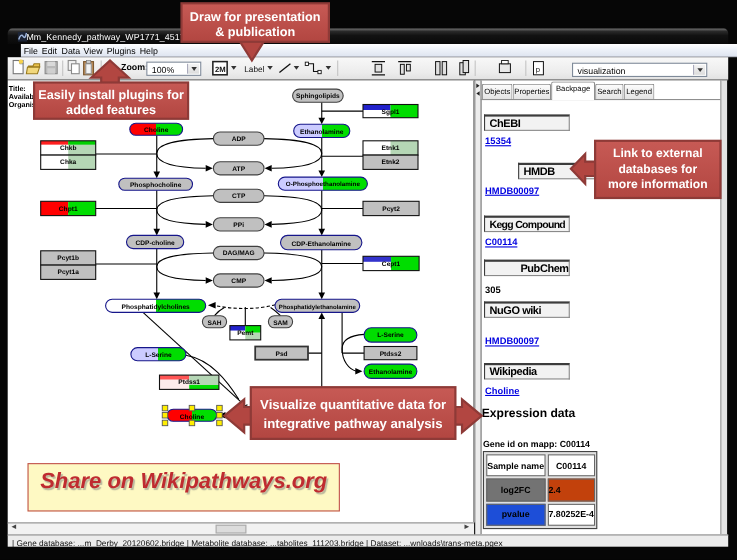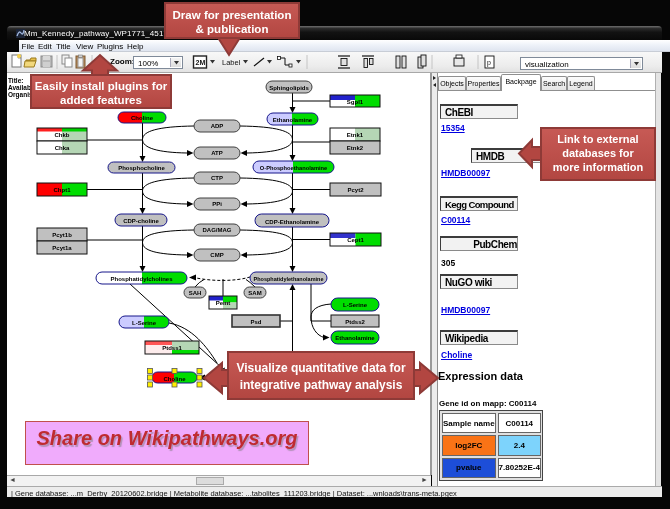--- a/index.html
+++ b/index.html
@@ -43,21 +43,21 @@
 <div class="abs" id="titlebar">
   <svg class="abs" style="left:9px;top:3px" width="9" height="9" viewBox="0 0 9 9">
     <rect x="0" y="0" width="9" height="9" fill="#1c2436"></rect>
     <path d="M1,7 Q3,1 5,4 Q7,7 8,1" stroke="#9fb6dd" stroke-width="1.3" fill="none"></path>
   </svg>
   <span class="ttxt">Mm_Kennedy_pathway_WP1771_45176.gp</span>
 </div>
 <div class="abs" id="menubar">
   <span class="mi" style="left:2.5px">File</span>
   <span class="mi" style="left:19px">Edit</span>
-  <span class="mi" style="left:37px">Title</span>
+  <span class="mi" style="left:37px">Data</span>
   <span class="mi" style="left:57px">View</span>
   <span class="mi" style="left:78px">Plugins</span>
   <span class="mi" style="left:108px">Help</span>
 </div>
 <div class="abs" id="toolbar"></div>
 <div class="abs" id="canvas"></div>
 <div class="abs" id="canvasborder"></div>
 <div class="abs" id="splitter"></div>
 <svg class="abs" style="left:432px;top:75px" width="5" height="14">
     <path d="M1,1 L4,3 L1,5 z" fill="#222"></path>
@@ -169,22 +169,22 @@
 <div class="abs" style="left:438px;top:370px;font-size:11px;font-weight:bold;color:#000">Expression data</div>
 <div class="abs" style="left:439px;top:399px;font-size:8px;font-weight:bold;color:#000">Gene id on mapp: C00114</div>
 <div class="abs" style="left:439px;top:410px;width:104px;height:71px;border:1px solid #444;background:#e0e0e0">
  <table style="border-collapse:separate;border-spacing:2px;width:100%;height:100%;font-size:8px;font-weight:bold;color:#000;font-family:'Liberation Sans',sans-serif;white-space:nowrap">
   <tbody>
         <tr>
           <td style="background:#fff;border:1px solid #666;text-align:center;width:52%;padding:0">Sample name</td>
           <td style="background:#fff;border:1px solid #666;text-align:center;padding:0">C00114</td>
         </tr>
   <tr>
-          <td style="background:#f97316;border:1px solid #666;text-align:center;padding:0">log2FC</td>
-          <td style="background:#7dd3fc;border:1px solid #666;text-align:center;padding:0">2.4</td>
+          <td style="background:#737373;border:1px solid #666;text-align:center;padding:0">log2FC</td>
+          <td style="background:#c2410c;border:1px solid #666;padding:0">2.4</td>
         </tr>
   <tr>
           <td style="background:#1d4ed8;border:1px solid #666;text-align:center;padding:0">pvalue</td>
           <td style="background:#fff;border:1px solid #666;text-align:left;padding:0">7.80252E-4</td>
         </tr>
  </tbody>
     </table>
 </div>
 
 <svg class="abs" style="left:7px;top:73px" width="424" height="402" viewBox="7 73 424 402" font-family="Liberation Sans, sans-serif">
@@ -398,15 +398,15 @@
 <text x="598" y="157" font-size="11" font-weight="bold" fill="#fff" text-anchor="middle" font-family="Liberation Sans">databases  for</text>
 <text x="598" y="171" font-size="11" font-weight="bold" fill="#fff" text-anchor="middle" font-family="Liberation Sans">more information</text>
 </svg>
 <svg class="abs" style="left:200px;top:348px;z-index:10" width="242" height="55" viewBox="200 348 242 55">
 <polygon points="230,370 222,370 222,363 204,378 222,393 222,386 230,386" fill="#b24641" stroke="#8e3a37" stroke-width="2"></polygon>
 <polygon points="412,370 420,370 420,363 438,378 420,393 420,386 412,386" fill="#b24641" stroke="#8e3a37" stroke-width="2"></polygon>
 <rect x="228" y="352" width="186" height="47" fill="url(#cg1)" stroke="#8e3a37" stroke-width="2"></rect>
 <text x="321" y="372" font-size="12" font-weight="bold" fill="#fff" text-anchor="middle" font-family="Liberation Sans">Visualize quantitative data  for</text>
 <text x="321" y="389" font-size="12" font-weight="bold" fill="#fff" text-anchor="middle" font-family="Liberation Sans">integrative pathway analysis</text>
 </svg>
-<div class="abs" style="left:25px;top:421px;width:284px;height:44px;background:#f0abfc;border:1.5px solid #c0504d;z-index:10">
+<div class="abs" style="left:25px;top:421px;width:284px;height:44px;background:#fef9c3;border:1.5px solid #c0504d;z-index:10">
 <div style="position:absolute;left:0;right:0;top:5px;text-align:center;font-size:20px;font-weight:bold;font-style:italic;color:#bf2b30;text-shadow:1.5px 1.5px 1px rgba(120,120,120,0.5);white-space:nowrap">Share on Wikipathways.org</div>
 </div>
 
 </body></html>

